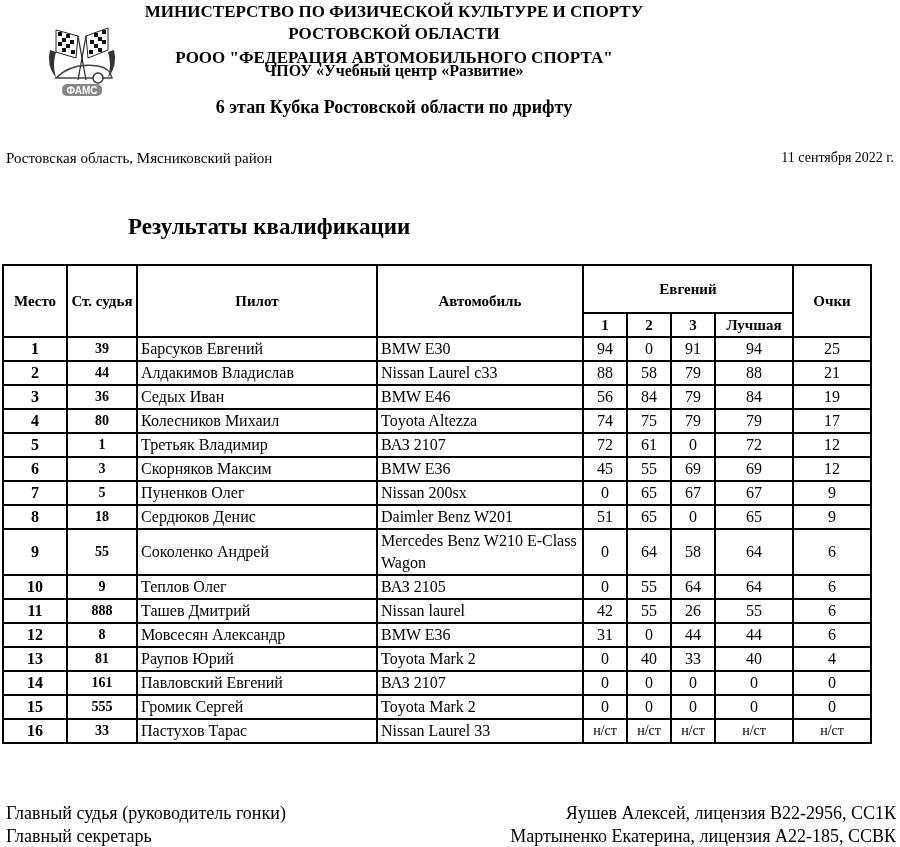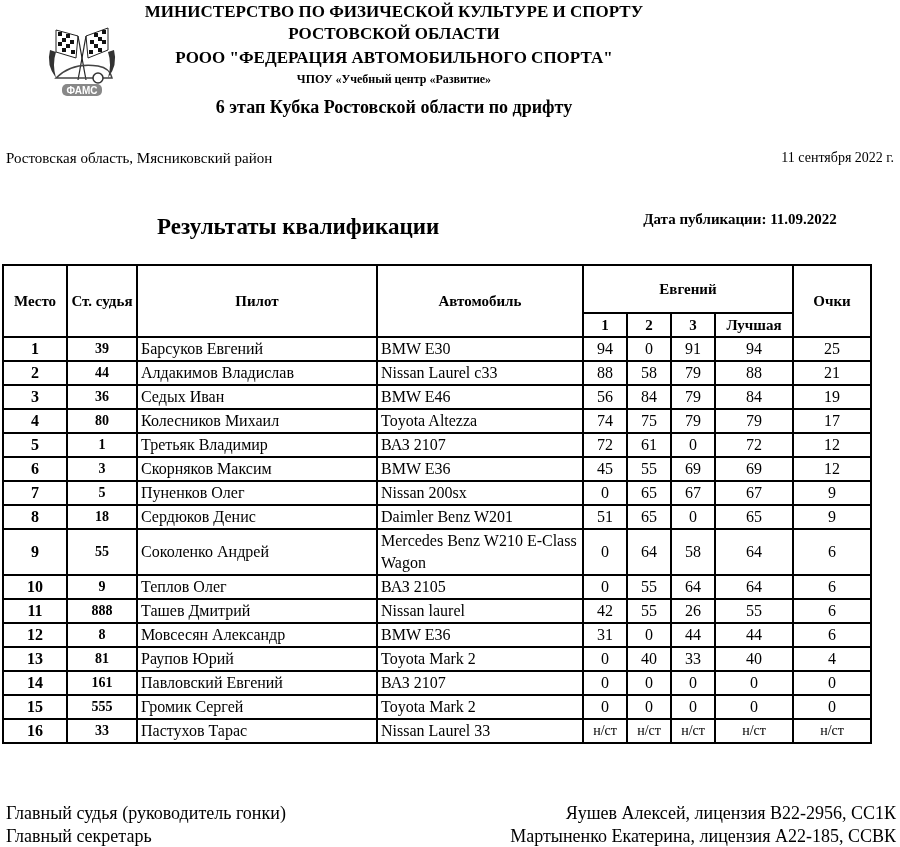--- a/index.html
+++ b/index.html
@@ -2,21 +2,21 @@
 <html><head>
 <meta charset="utf-8">
 <style>
   html, body { margin:0; padding:0; background:#fff; }
   body { width:900px; height:847px; position:relative; font-family:"Liberation Serif", serif; color:#000; overflow:hidden; }
   .header { position:absolute; left:0; top:0; width:900px; }
   .hline { position:absolute; left:0; width:788px; text-align:center; font-weight:bold; white-space:nowrap; }
   .logo { position:absolute; left:42px; top:20px; width:80px; height:80px; }
   .loc { position:absolute; left:6px; top:150px; font-size:15px; }
   .date { position:absolute; right:6px; top:150px; font-size:14px; }
-  .title { position:absolute; left:128px; top:214px; font-size:23px; font-weight:bold;margin-left:29px; }
+  .title { position:absolute; left:128px; top:214px; font-size:23px; font-weight:bold; }
   .pub { position:absolute; left:600px; top:208px; width:280px; text-align:center; font-size:15px; font-weight:bold; line-height:23px; }
   table { position:absolute; left:2px; top:264px; border-collapse:collapse; font-size:16px; }
   td, th { border:2px solid #000; padding:0 3px; line-height:22px; }
   th { font-weight:bold; font-size:15px; }
   .c { text-align:center; }
   .b { font-weight:bold; }
   .sm { font-size:14px; }
   .foot { position:absolute; font-size:18px; }
 </style>
 </head>
@@ -53,30 +53,29 @@
 
     <path d="M14 58 Q30 42 56 46 Q68 48 70 58 Z" fill="none" stroke="#444" stroke-width="1.5"></path>
     <circle cx="56" cy="58" r="5" fill="#fff" stroke="#333" stroke-width="1.5"></circle>
 
     <rect x="20" y="64" width="40" height="12" rx="5" fill="#888"></rect>
     <text x="40" y="74" text-anchor="middle" font-size="10" font-weight="bold" fill="#fff" font-family="Liberation Sans, sans-serif">ФАМС</text>
   </svg>
   <div class="hline" style="top:2px;font-size:17px;">МИНИСТЕРСТВО ПО ФИЗИЧЕСКОЙ КУЛЬТУРЕ И СПОРТУ</div>
   <div class="hline" style="top:24px;font-size:17px;">РОСТОВСКОЙ ОБЛАСТИ</div>
   <div class="hline" style="top:48px;font-size:17px;">РООО "ФЕДЕРАЦИЯ АВТОМОБИЛЬНОГО СПОРТА"</div>
-  <div class="hline" style="top:72px;font-size:12px;">ЧПОУ «Учебный центр «Развитие»</div>
+  <div class="hline" style="top:62px;font-size:16px;">ЧПОУ «Учебный центр «Развитие»</div>
   <div class="hline" style="top:97px;font-size:18px;">6 этап Кубка Ростовской области по дрифту</div>
 </div>
 
 <div class="loc">Ростовская область, Мясниковский район</div>
 <div class="date">11 сентября 2022 г.</div>
 
 <div class="title">Результаты квалификации</div>
 <div class="pub">
-  <div>Дата публикации: 11.09.2022</div>
 </div>
 
 <table>
   <colgroup>
     <col style="width:64px">
       <col style="width:70px">
       <col style="width:240px">
       <col style="width:206px">
     <col style="width:44px">
       <col style="width:44px">

